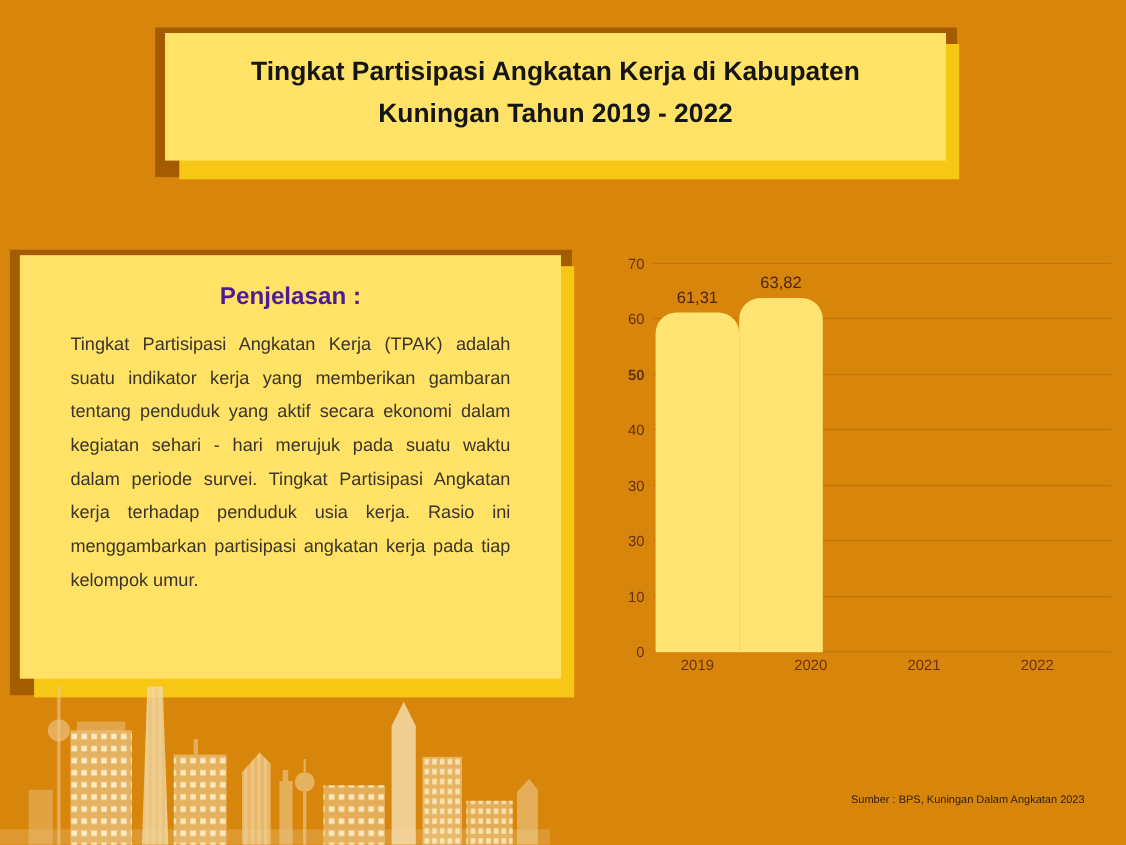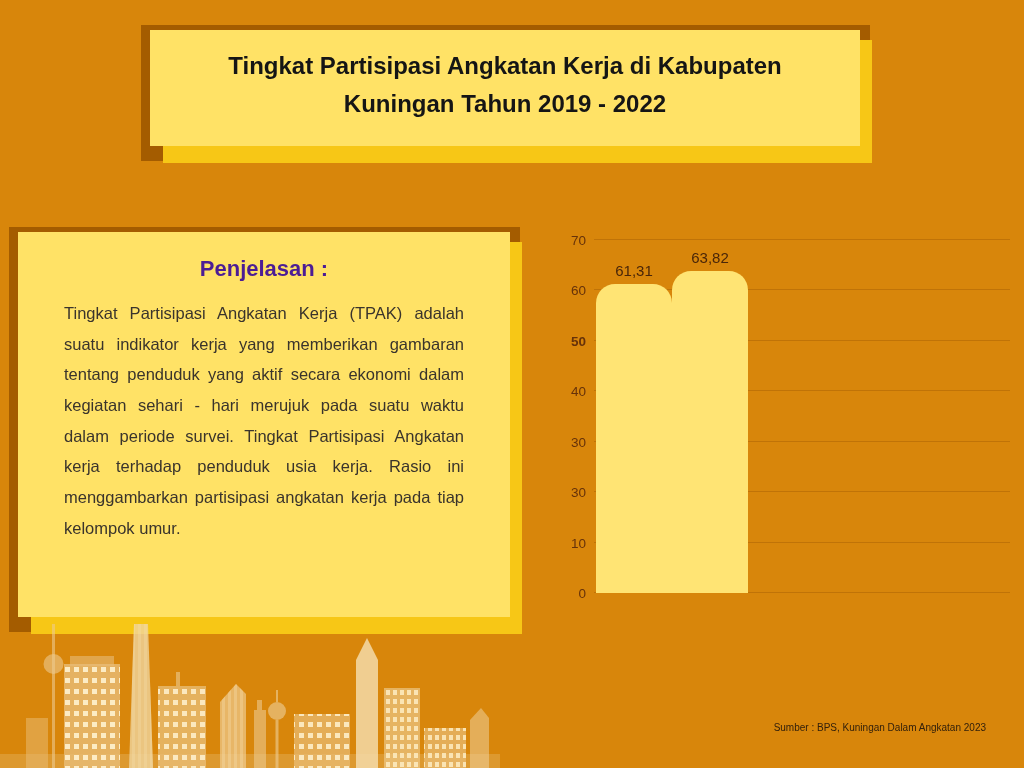--- a/index.html
+++ b/index.html
@@ -95,20 +95,26 @@
             <div class="bar-value">61,31</div>
             <div class="bar" style="height: 87.5857%; background: rgb(255, 228, 116);"></div>
           </div>
           <div class="bar-col">
             <div class="bar-value">63,82</div>
             <div class="bar" style="height: 91.1714%; background: rgb(255, 228, 116);"></div>
           </div>
         </div>
     </div>
   </div>
+  <div class="xaxis">
+      <div class="xtick">2019</div>
+      <div class="xtick">2020</div>
+      <div class="xtick">2021</div>
+      <div class="xtick">2022</div>
+    </div>
 </div>
 
 <div class="source">Sumber : BPS, Kuningan Dalam Angkatan 2023</div>
 
 <svg class="skyline" viewBox="0 0 520 170" xmlns="http://www.w3.org/2000/svg">
   <defs>
     <pattern id="winA" width="7" height="9" patternUnits="userSpaceOnUse">
       <rect x="1" y="2" width="4" height="5" fill="#FFF0C8"></rect>
     </pattern>
     <pattern id="winB" width="9" height="11" patternUnits="userSpaceOnUse">

